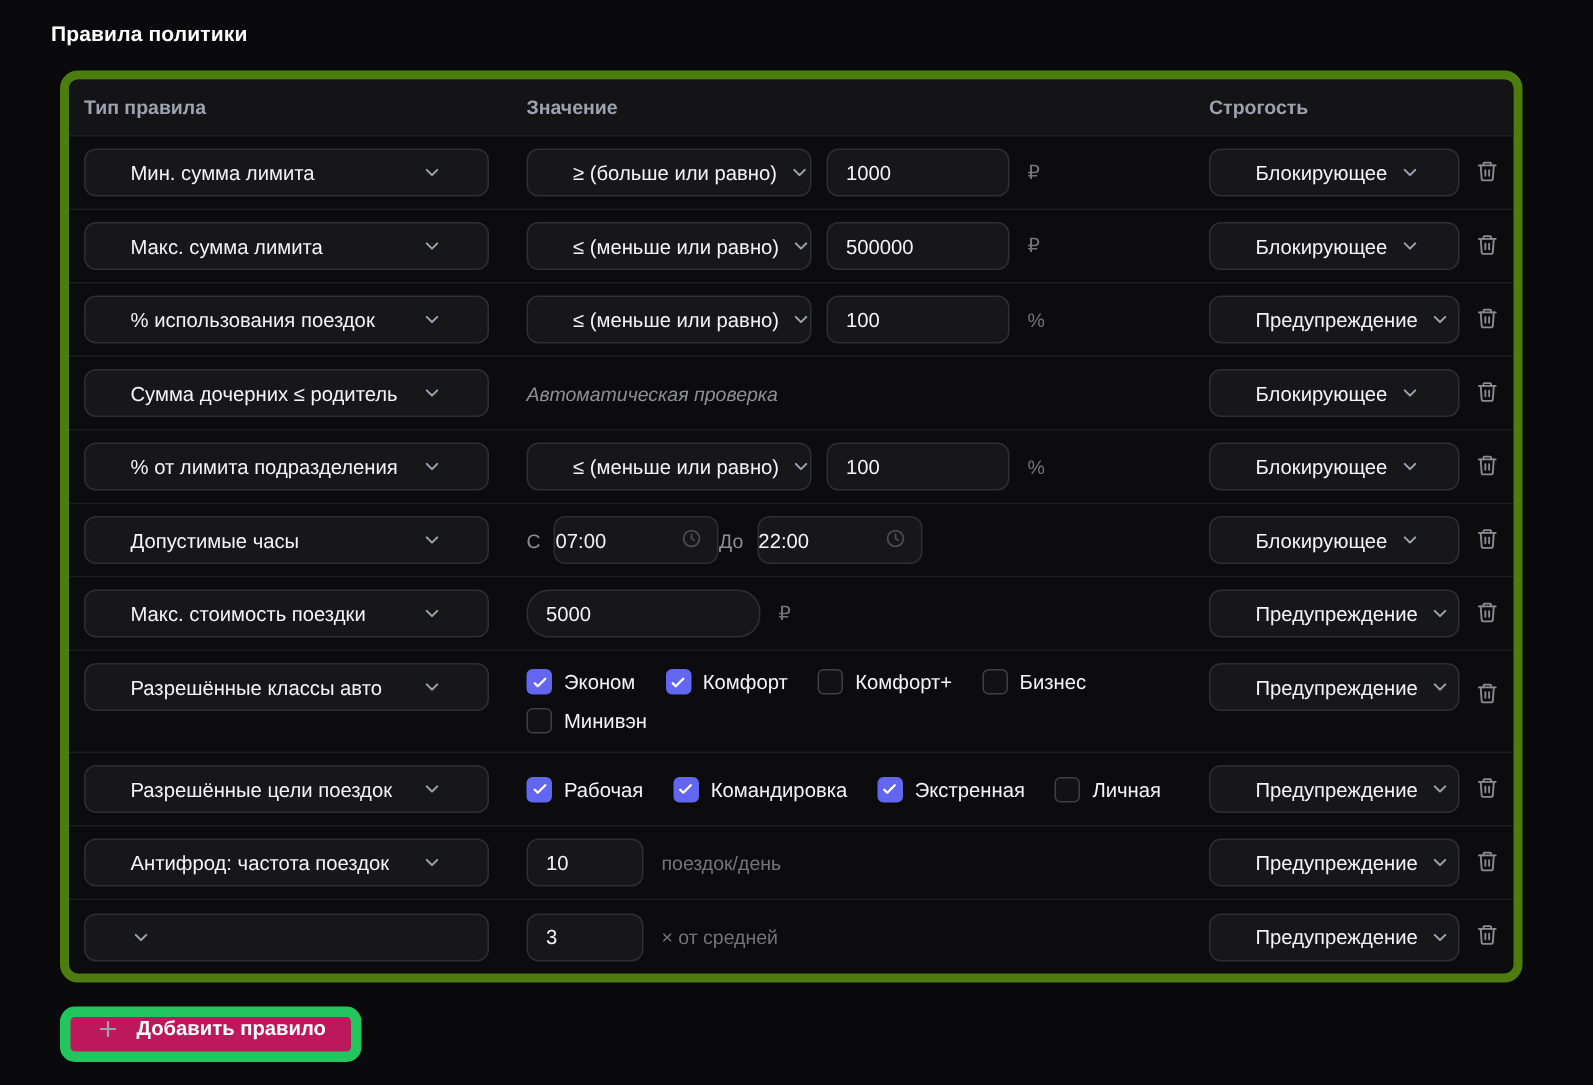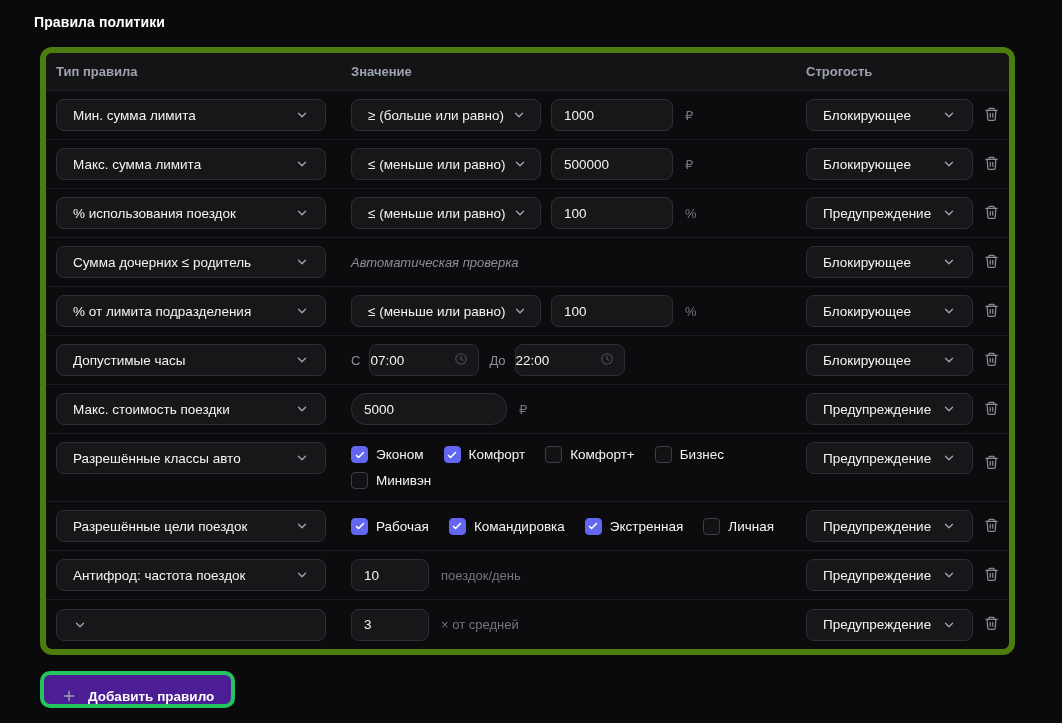--- a/index.html
+++ b/index.html
@@ -58,21 +58,21 @@
     border: 1px solid #2e2e34;
     border-radius: 8px;
     color: #f4f4f5;
     font-size: 13.5px;
     font-family: inherit;
   }
   .select {
     display: flex;
     align-items: center;
     justify-content: space-between;
-    padding: 0 16px;
+    padding: 0 30px;
     cursor: pointer;
     text-align: left;
     gap: 8px;
     white-space: nowrap;
   }
   .select .chev { flex: 0 0 auto; display: flex; }
   .type-select { width: 270px; }
   .strict-select { width: 167px; }
   .text-input { padding: 0 12px; outline: none; }
   .w-op { width: 190px; margin-right: 10px; }
@@ -82,21 +82,21 @@
   .time-input {
     width: 110px;
     display: flex;
     align-items: center;
     justify-content: space-between;
     padding: 0 10px 0 0;
     cursor: text;
   }
   .unit { color: #74747c; font-size: 13px; margin-left: 12px; white-space: nowrap; }
   .range-label { color: #8e8e96; font-size: 13px; margin-right: 9px; }
-  .range-label.mid { margin-left: 10px; }
+  .range-label.mid { }
   .note { color: #8e8e96; font-size: 13px; font-style: italic; }
   
   .checkbox-group {
     display: flex;
     flex-wrap: wrap;
     column-gap: 20px;
     row-gap: 9px;
     padding: 4px 0;
     max-width: 440px;
   }
@@ -120,24 +120,24 @@
   .trash-btn {
     background: transparent; border: none; cursor: pointer;
     display: flex; align-items: center; justify-content: center;
     padding: 6px;
   }
   
   .add-btn {
     margin: 16px 0 0 6px;
     height: 37px;
     display: inline-flex;
-    align-items: flex-end;
+    align-items: flex-start;
     gap: 11px;
-    background: #4c1d95;
-    border: 4px solid #22c55e;
+    background: #be185d;
+    border: 7px solid #22c55e;
     border-radius: 10px;
     padding: 0 17px;
     color: #ffffff;
     font-size: 13.5px;
     font-weight: 700;
     font-family: inherit;
     cursor: pointer;
   }
 </style>
 </head>

